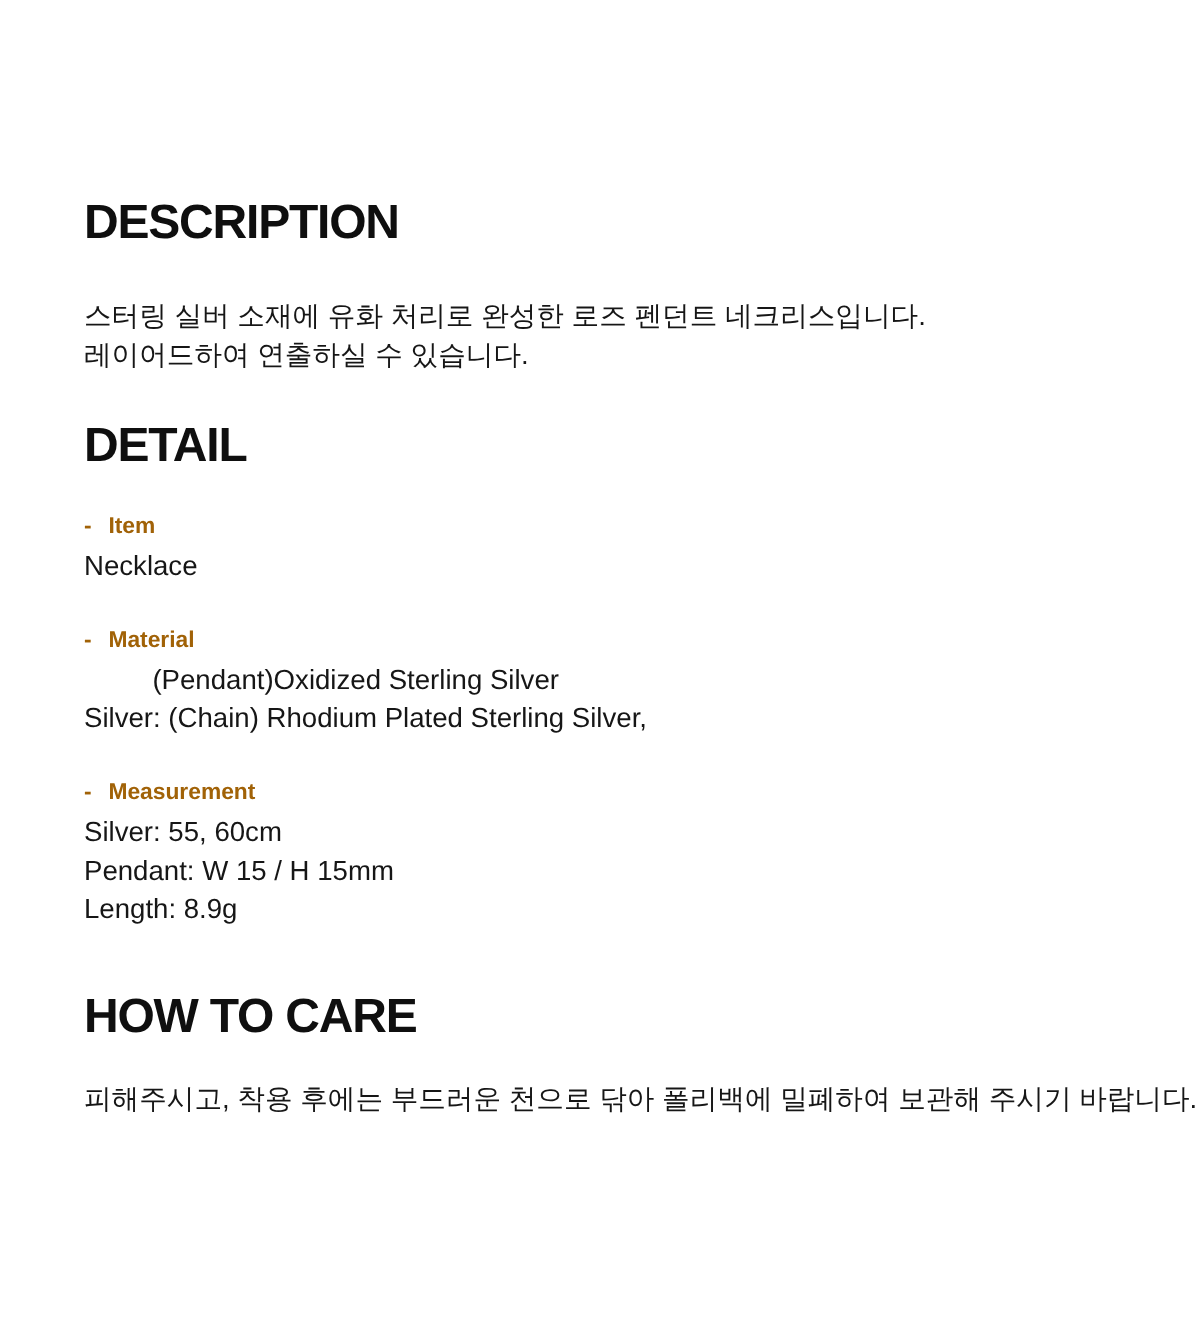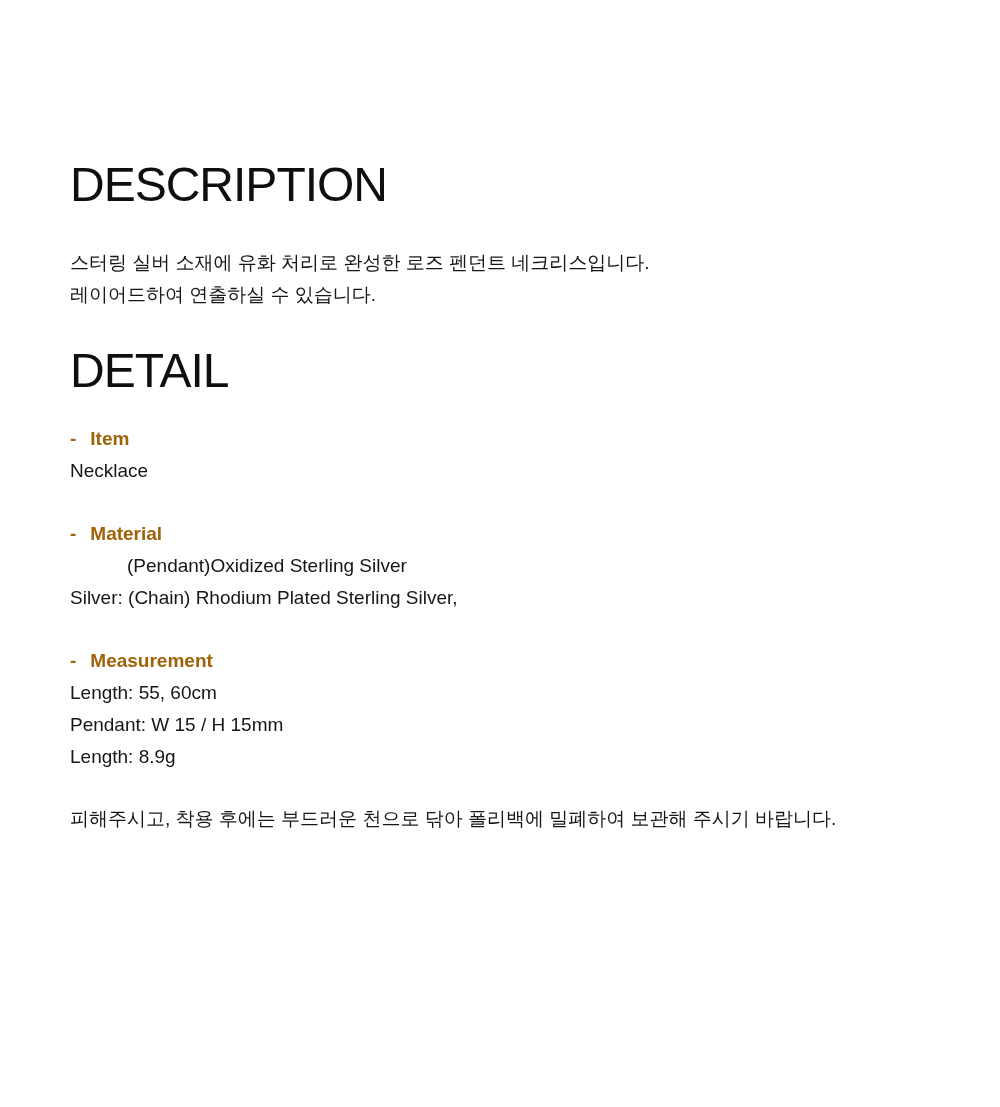--- a/index.html
+++ b/index.html
@@ -13,29 +13,29 @@
   }
   .page {
     position: relative;
     width: 1000px;
     height: 1107px;
     background: #ffffff;
     padding: 163px 70px 0 70px;
     overflow: hidden;
   }
   .section-heading {
-    font-size: 48px;
+    font-size: 40px;
     line-height: 44px;
-    font-weight: 400;
+    font-weight: 700;
     letter-spacing: -1px;
     color: #0f0f0f;
     white-space: nowrap;
   }
   .body-text {
-    font-size: 19px;
+    font-size: 23px;
     line-height: 32px;
     color: #161616;
     white-space: nowrap;
   }
   .desc-paragraph { margin-top: 40px; }
   .detail-heading { margin-top: 38px; }
   .detail-block { margin-top: 30px; }
   .detail-block + .detail-block { margin-top: 31px; }
   .detail-label {
     font-weight: 700;
@@ -78,23 +78,24 @@
       <span class="dash">-</span><span>Material</span>
     </div>
     <div class="body-text indent">(Pendant)Oxidized Sterling Silver</div>
     <div class="body-text">Silver: (Chain) Rhodium Plated Sterling Silver,</div>
   </div>
 
   <div class="detail-block">
     <div class="detail-label">
       <span class="dash">-</span><span>Measurement</span>
     </div>
-    <div class="body-text">Length: 55, 60cm</div>
+    <div class="body-text">Silver: 55, 60cm</div>
     <div class="body-text">Pendant: W 15 / H 15mm</div>
     <div class="body-text">Length: 8.9g</div>
   </div>
 
+  <h1 class="section-heading care-heading">HOW TO CARE</h1>
 
   <div class="care-paragraph">
     <div class="body-text">피해주시고, 착용 후에는 부드러운 천으로 닦아 폴리백에 밀폐하여 보관해 주시기 바랍니다.</div>
   </div>
 
 </div>
 
 </body></html>

